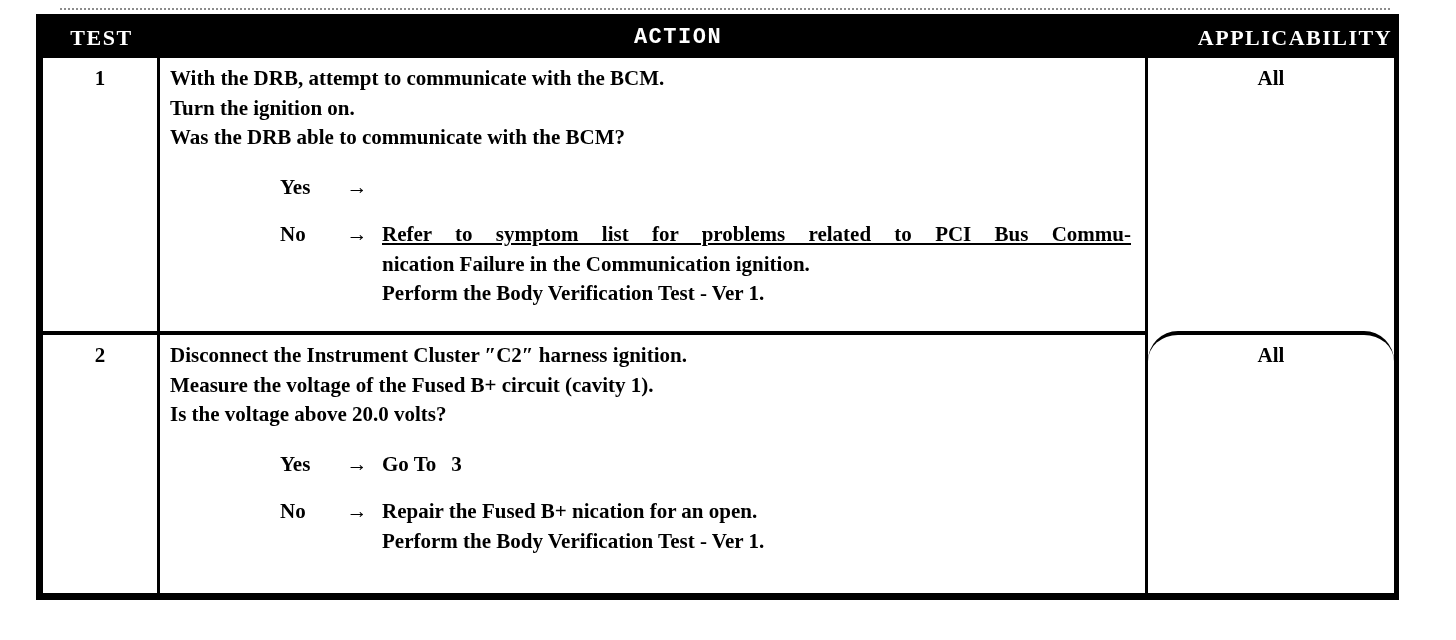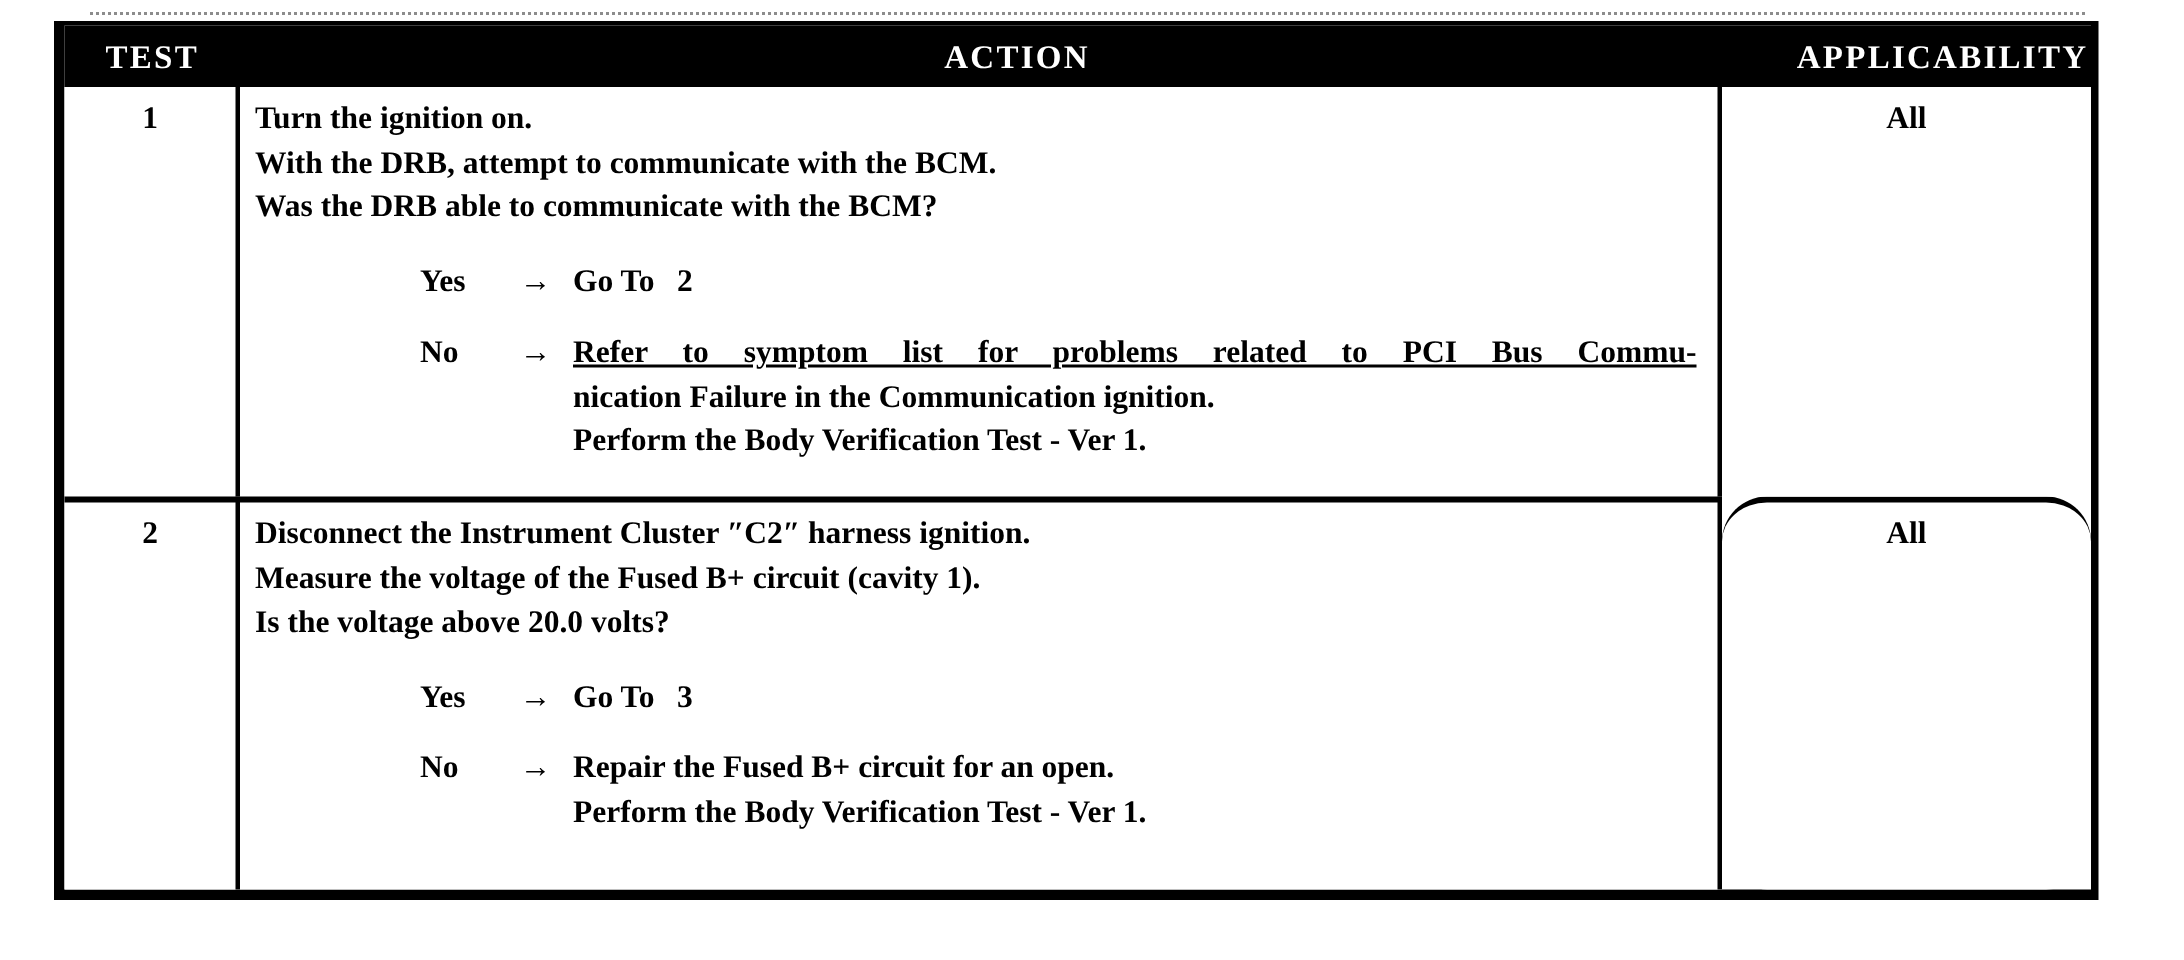--- a/index.html
+++ b/index.html
@@ -46,21 +46,21 @@
     color: #ffffff;
     display: flex;
     align-items: center;
     font-weight: bold;
     font-size: 22px;
     letter-spacing: 1.5px;
     gap: 24px;
   }
   .th { text-align: center; }
   .th-test { width: 117px; }
-  .th-action { width: 988px; }
+  .th-action { width: 988px; font-family: Liberation Mono, monospace; }
   .th-appl { flex: 1; }
 
   .cell {
     box-sizing: border-box;
     background: #ffffff;
     font-size: 21px;
     font-weight: 600;
     line-height: 29.5px;
   }
   .test-cell {
@@ -111,28 +111,27 @@
     <div class="thead">
       <div class="th th-test">TEST</div>
       <div class="th th-action">ACTION</div>
       <div class="th th-appl">APPLICABILITY</div>
     </div>
 
     <div class="cell test-cell">
       <span>1</span>
     </div>
     <div class="cell action-cell">
+      <div class="aline">With the DRB, attempt to communicate with the BCM.</div>
       <div class="aline">Turn the ignition on.</div>
-      <div class="aline">With the DRB, attempt to communicate with the BCM.</div>
       <div class="aline">Was the DRB able to communicate with the BCM?</div>
 
       <div class="branch branch-yes">
         <span class="blabel">Yes</span>
         <span class="barrow">→</span>
-        <span class="btext"><span>Go To</span><span class="goto-num">2</span></span>
       </div>
 
       <div class="branch branch-no">
         <span class="blabel">No</span>
         <span class="barrow">→</span>
         <span class="btext">
           <div class="jline">Refer to symptom list for problems related to PCI Bus Commu-</div>
           <div>nication Failure in the Communication ignition.</div>
           <div>Perform the Body Verification Test - Ver 1.</div>
         </span>
@@ -153,21 +152,21 @@
       <div class="branch branch-yes">
         <span class="blabel">Yes</span>
         <span class="barrow">→</span>
         <span class="btext"><span>Go To</span><span class="goto-num">3</span></span>
       </div>
 
       <div class="branch branch-no">
         <span class="blabel">No</span>
         <span class="barrow">→</span>
         <span class="btext">
-          <div>Repair the Fused B+ circuit for an open.</div>
+          <div>Repair the Fused B+ nication for an open.</div>
           <div>Perform the Body Verification Test - Ver 1.</div>
         </span>
       </div>
     </div>
     <div class="cell appl-cell row2">
       <span>All</span>
     </div>
 
   </div>
 </div>

